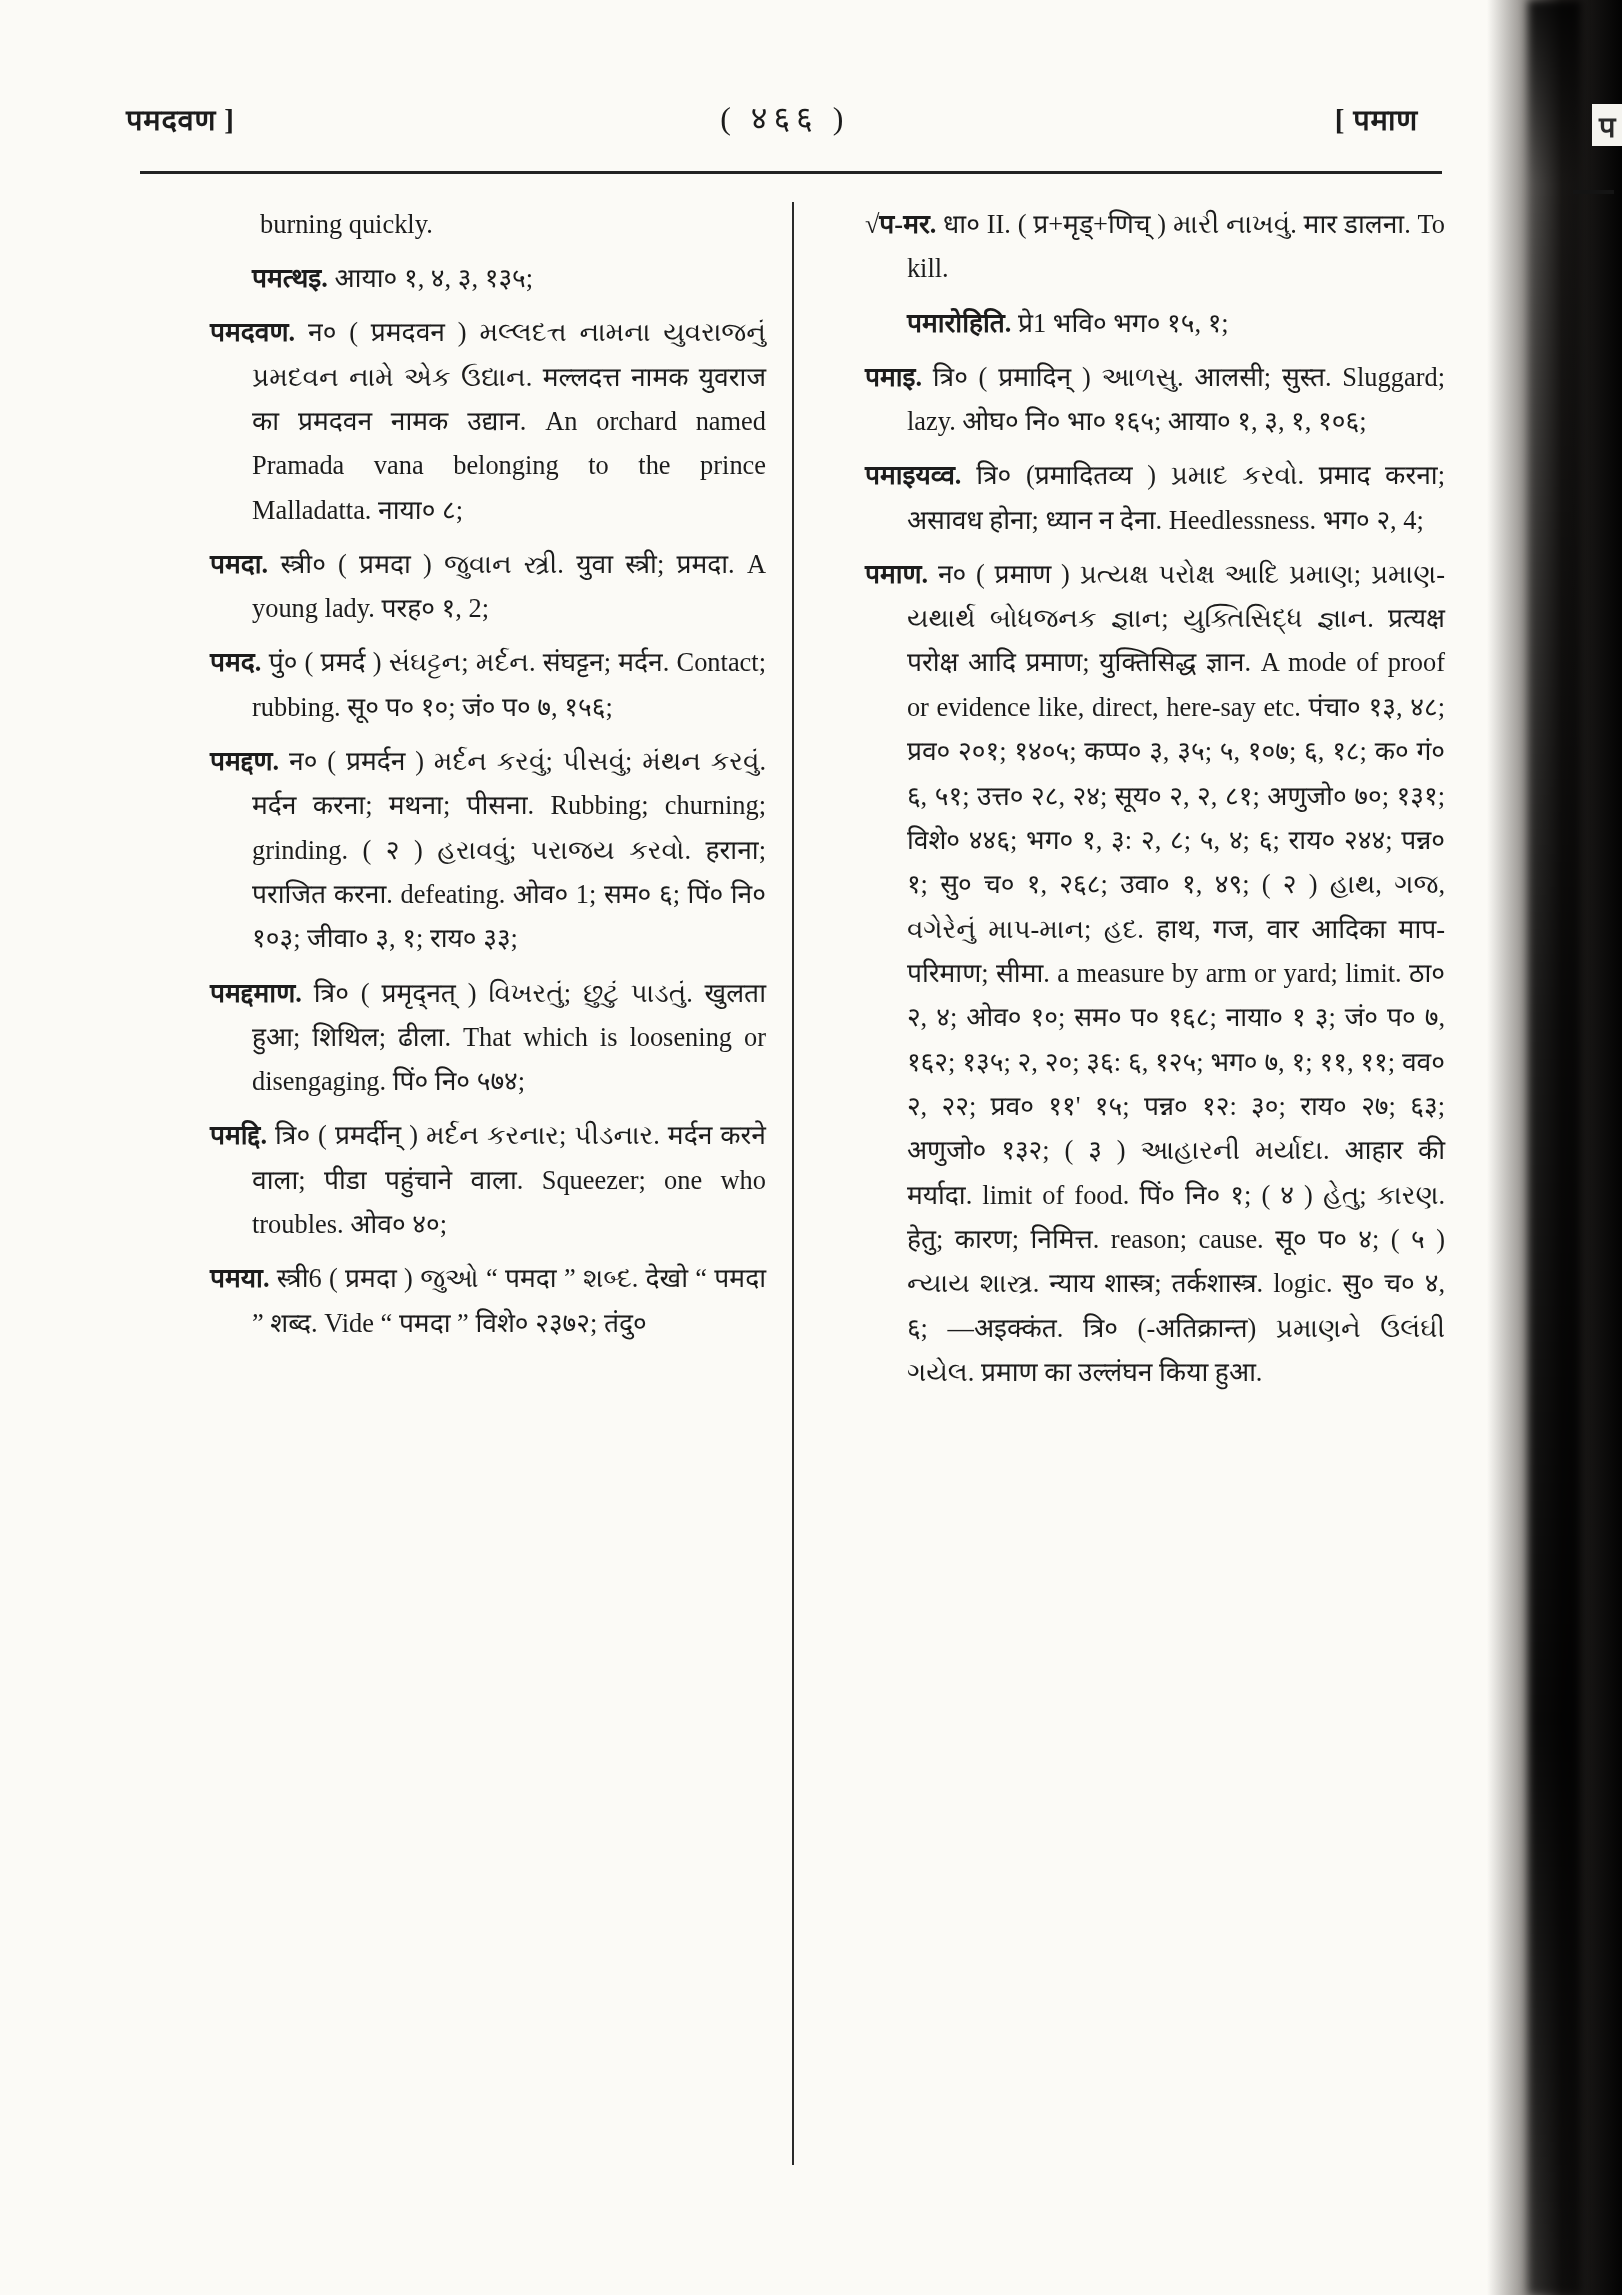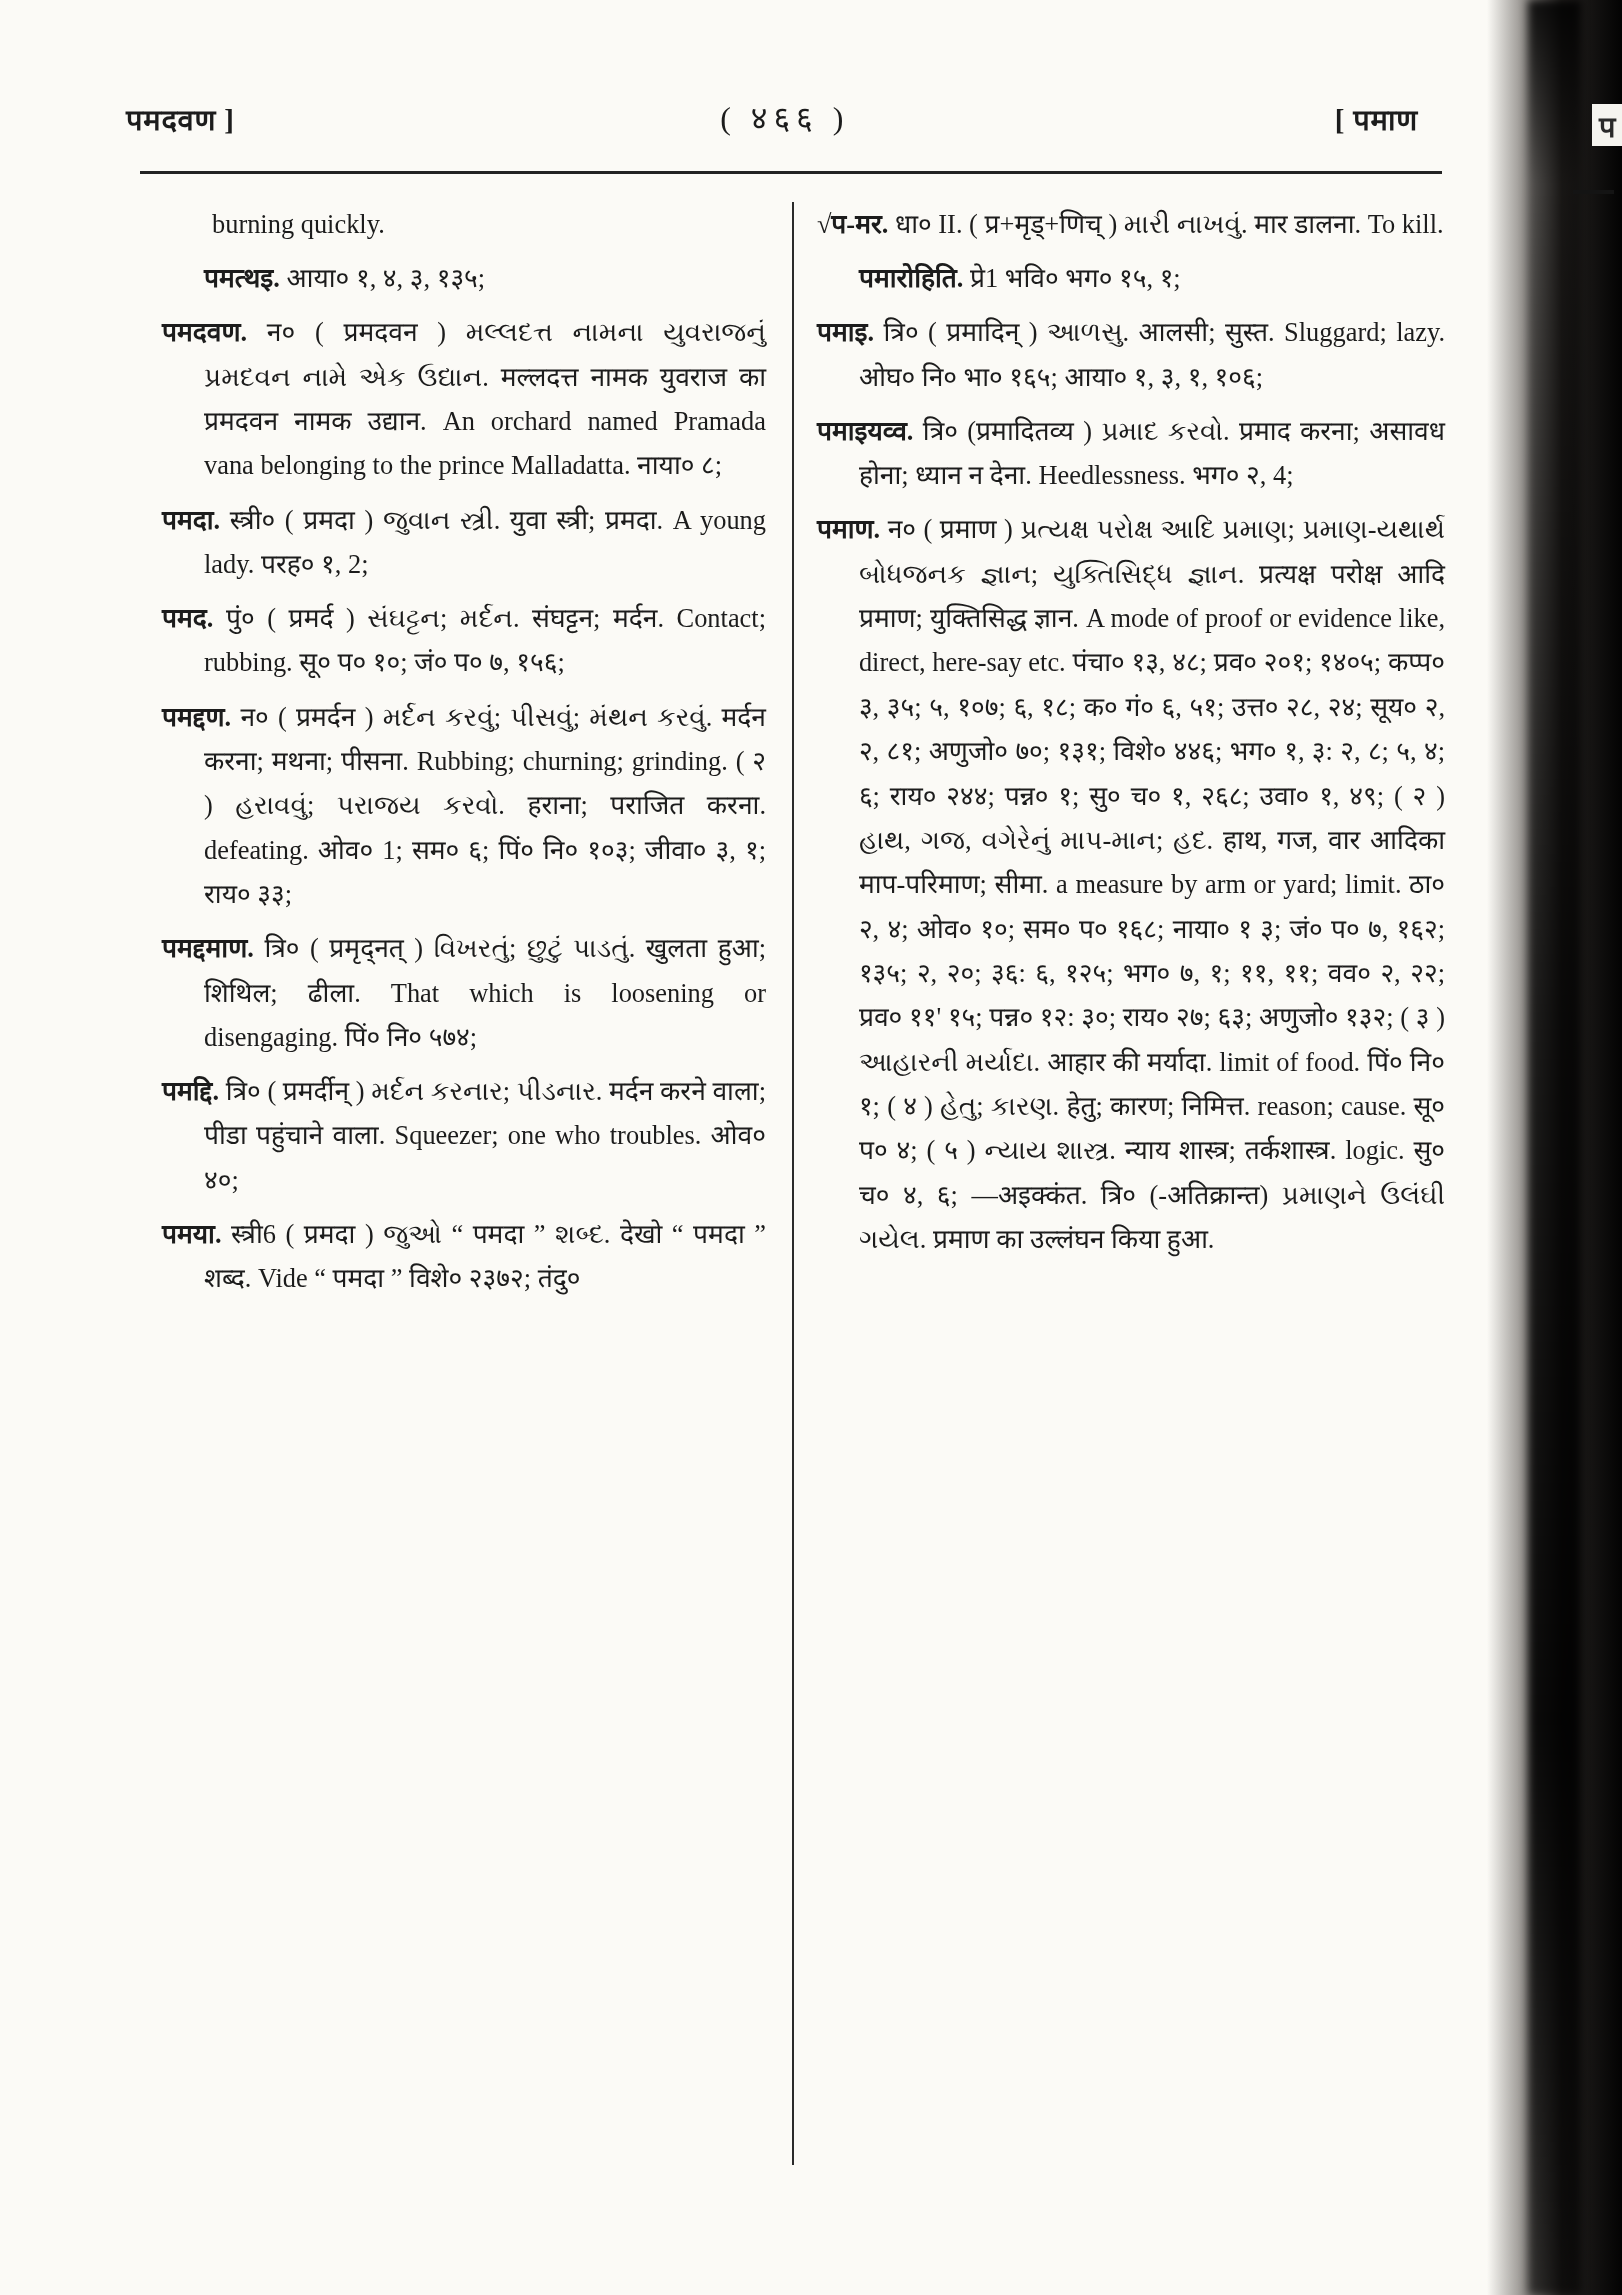--- a/index.html
+++ b/index.html
@@ -48,21 +48,21 @@
     text-align: justify;
   }
   .col-left { width: 604px; }
   .col-right { flex: 1; }
   .divider {
     width: 2.3px;
     background: #2a2a2a;
     margin: 0 22.6px 0 26px;
     min-height: 1963px;
   }
-  .entry { margin-bottom: 9.8px; }
+  .entry { margin-bottom: 9.8px; margin-left: 48px; }
   .entry.main { padding-left: 42px; text-indent: -42px; }
   .entry.ref { padding-left: 42px; text-indent: 0; }
   .entry.continuation { padding-left: 50px; text-indent: 0; }
   .headword { font-weight: bold; }
   .scan-band {
     position: absolute;
     top: 0;
     right: 0;
     width: 136px;
     height: 100%;

